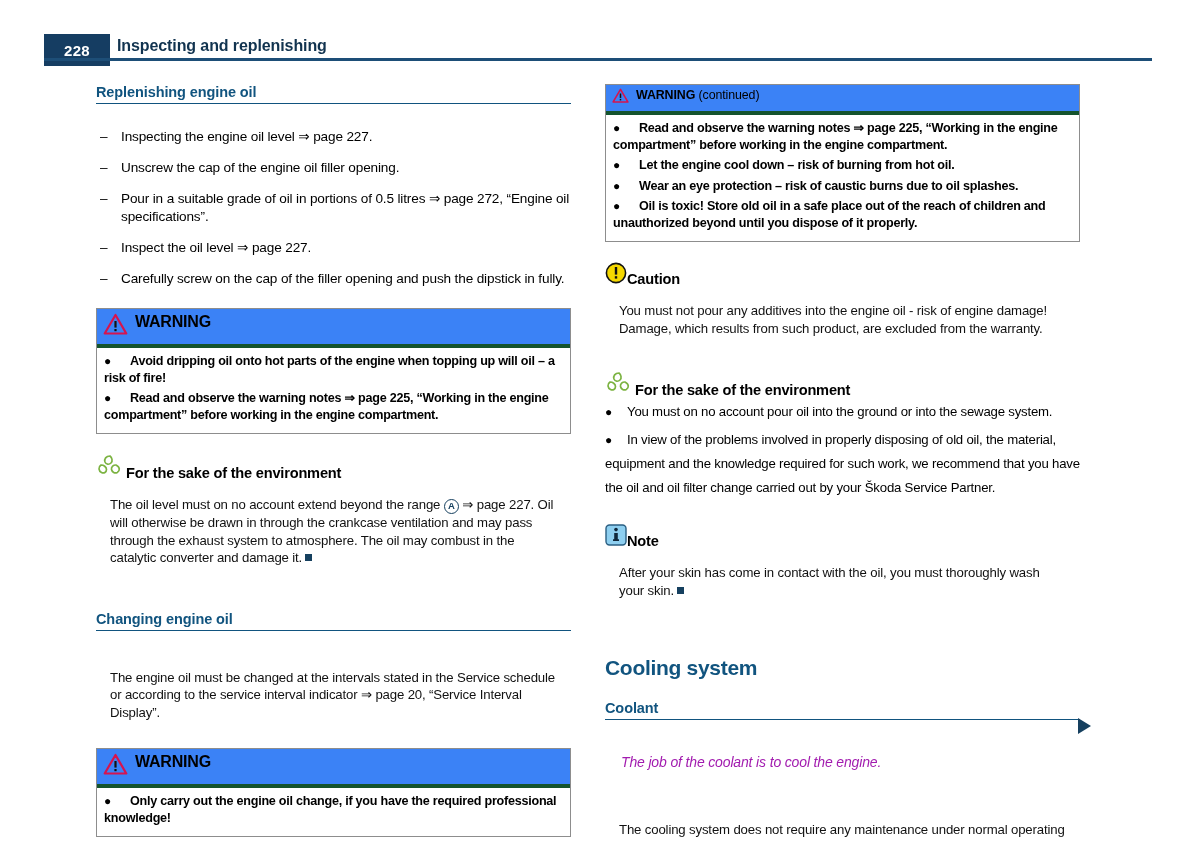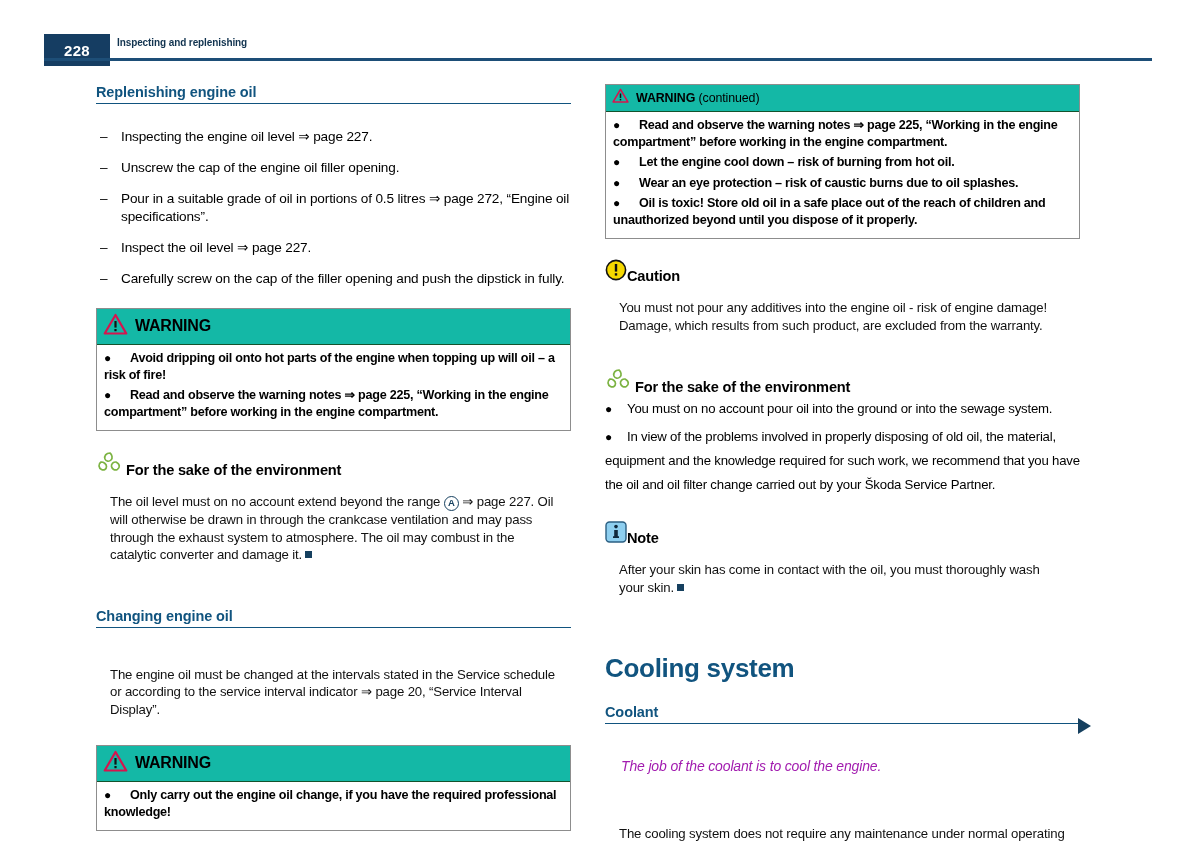--- a/index.html
+++ b/index.html
@@ -32,21 +32,21 @@
     font-size: 15px;
     font-weight: bold;
     display: flex;
     align-items: center;
     justify-content: center;
     letter-spacing: 0.3px;
   }
   .page-header-title {
     position: absolute;
     left: 117px; top: 37px;
-    font-size: 10px;
+    font-size: 16px;
     font-weight: bold;
     color: #11334f;
     letter-spacing: -0.1px;
   }
   .header-rule {
     position: absolute;
     left: 44px; top: 58px;
     width: 1108px;
     height: 3px;
     background: #1d4e77;
@@ -65,21 +65,21 @@
   .sub-head {
     font-size: 14.5px;
     font-weight: bold;
     color: #11547f;
     letter-spacing: -0.1px;
     padding-bottom: 3px;
     border-bottom: 1.5px solid #11547f;
     margin: 0 0 4px 0;
   }
   .chapter-head {
-    font-size: 26px;
+    font-size: 21px;
     font-weight: bold;
     color: #11547f;
     letter-spacing: -0.3px;
     margin: 0;
   }
 
   
   .para {
     font-size: 13.2px;
     line-height: 17.5px;
@@ -139,24 +139,24 @@
     font-size: 12px;
   }
 
   
   .warn-box {
     border: 1px solid #8d8d8d;
     background: #ffffff;
     margin: 0;
   }
   .warn-head {
-    background: #14b8a6;
-    border-bottom: 1px solid #14532d;
+    background: #3b82f6;
+    border-bottom: 4px solid #14532d;
     display: flex;
-    align-items: center;
+    align-items: flex-start;
     gap: 7px;
     padding: 4px 6px 5px 6px;
   }
   .warn-head.small { padding: 3px 6px 4px 6px; }
   .warn-title {
     font-size: 16px;
     font-weight: bold;
     letter-spacing: -0.2px;
     color: #000;
   }

